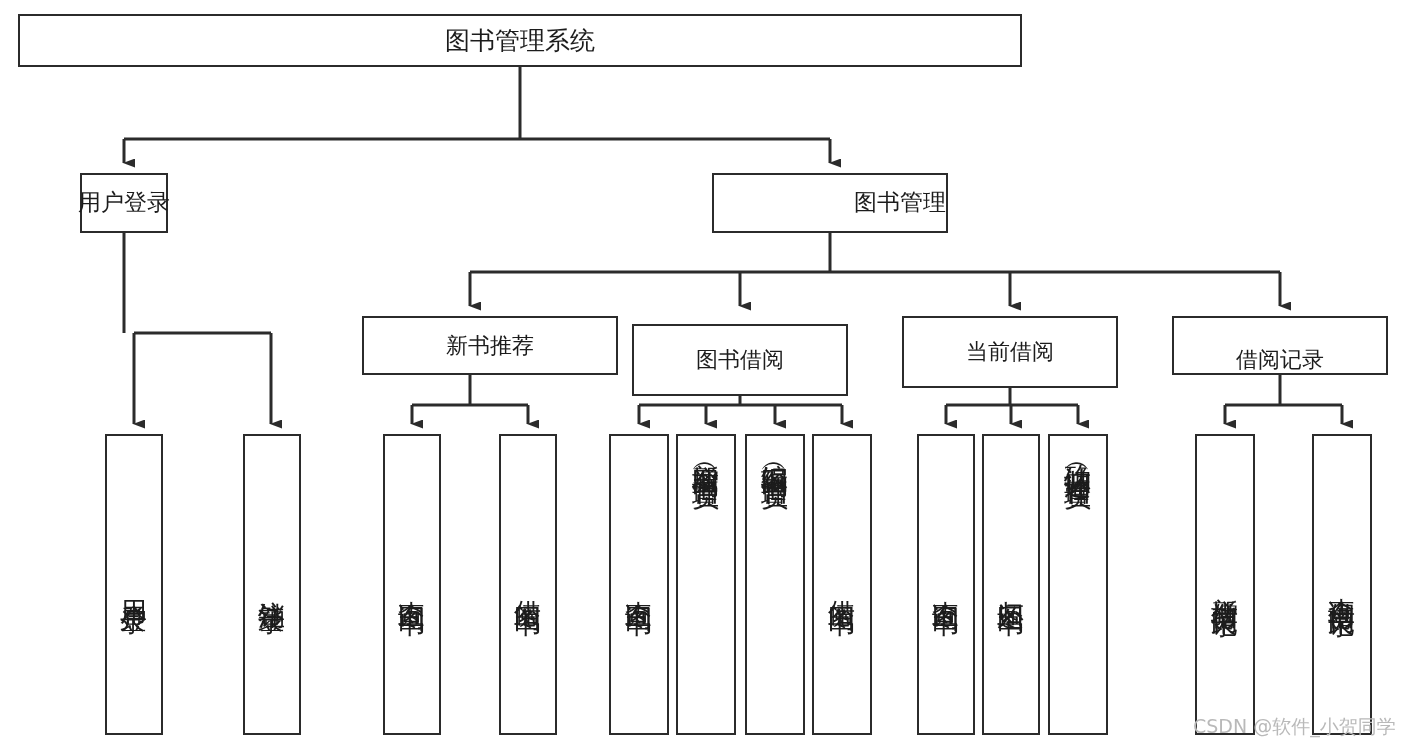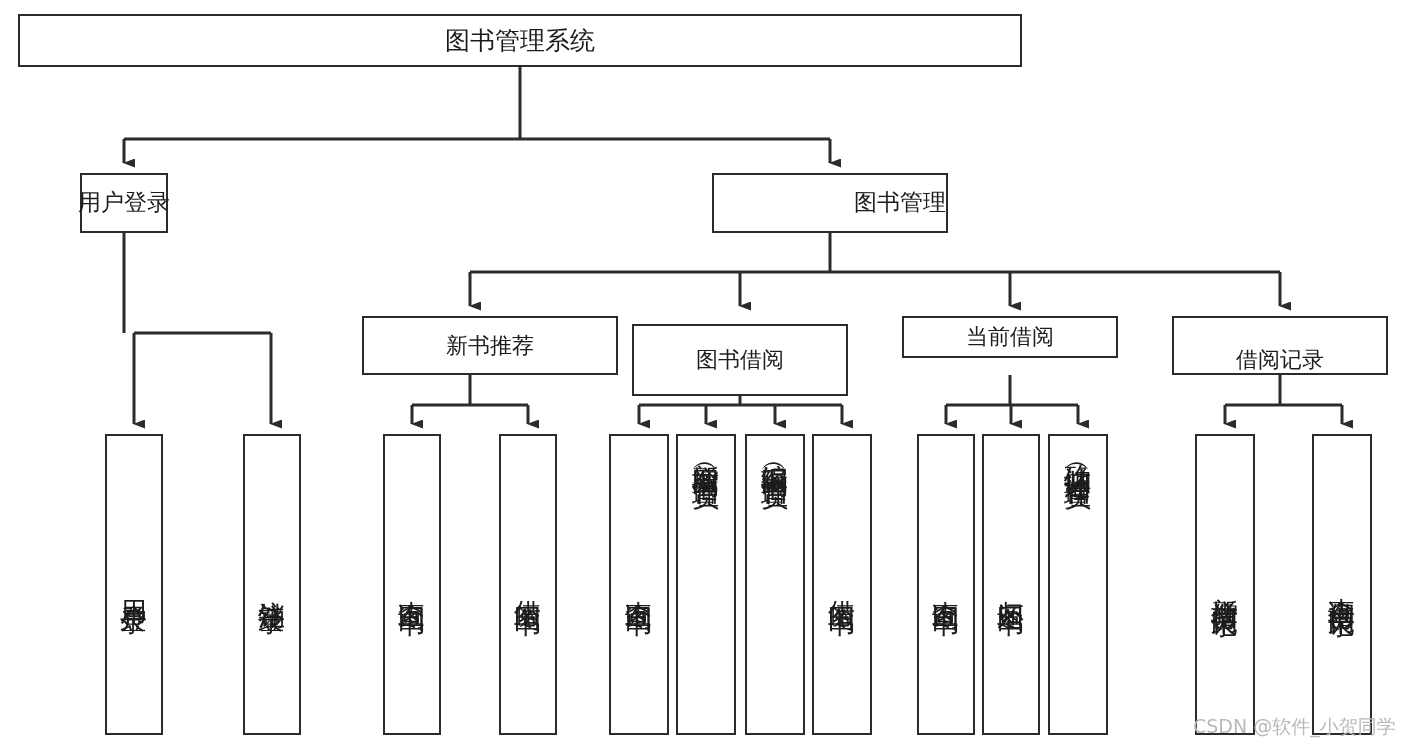--- a/index.html
+++ b/index.html
@@ -154,21 +154,21 @@
   <div class="node node-l2" style="left:712px; top:173px; width:236px; height:60px;justify-content:flex-end;">
     <span class="label">图书管理</span>
   </div>
 
   <div class="node node-l3" style="left:362px; top:316px; width:256px; height:59px;">
     <span class="label">新书推荐</span>
   </div>
   <div class="node node-l3" style="left:632px; top:324px; width:216px; height:72px;">
     <span class="label">图书借阅</span>
   </div>
-  <div class="node node-l3" style="left:902px; top:316px; width:216px; height:42px;">
+  <div class="node node-l3" style="left:902px; top:316px; width:216px; height:72px;">
     <span class="label">当前借阅</span>
   </div>
   <div class="node node-l3" style="left:1172px; top:316px; width:216px; height:59px;align-items:flex-end;">
     <span class="label">借阅记录</span>
   </div>
 
   <div class="node node-leaf" style="left:105px; top:434px; width:58px; height:301px;">
     <span class="leaf-inner">
         <span class="label">用户登录</span>
       </span>

